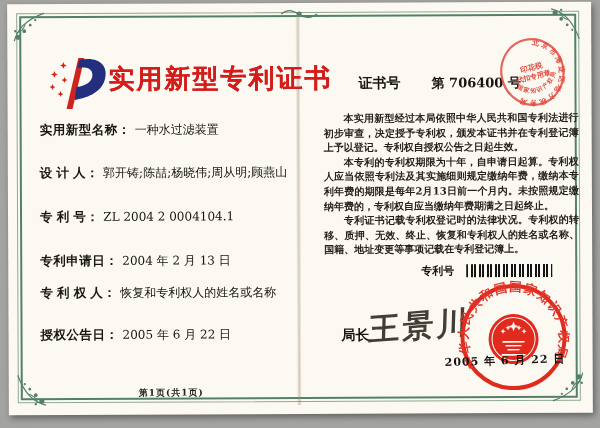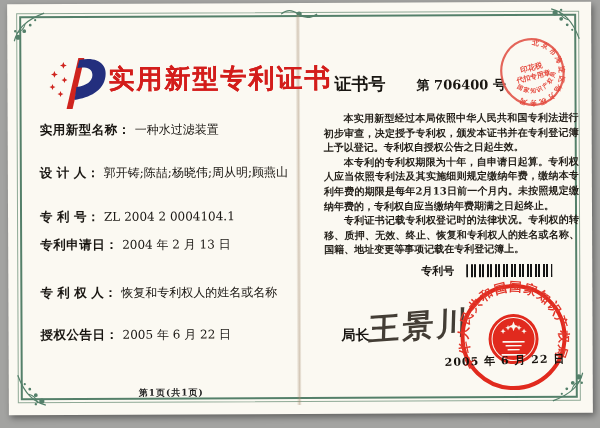--- a/index.html
+++ b/index.html
@@ -43,36 +43,36 @@
     font-size:26px;font-weight:bold;color:#d31d1b;
     letter-spacing:2px;white-space:nowrap;
     text-shadow:0 0 .5px #d31d1b;
   }
   .field-row{
     position:absolute;left:32px;white-space:nowrap;
     color:#191612;
   }
   .field-row .lbl{
     font-weight:bold;font-size:12.5px;letter-spacing:.5px;
-    font-family:Liberation Sans, sans-serif;
+    font-family:Liberation Serif, serif;
   }
   .field-row .val{
     font-weight:normal;font-size:12px;margin-left:4px;
     font-family:"DejaVu Serif",serif;
   }
   .row0{top:115px;} .row1{top:158px;} .row2{top:202px;}
-  .row3{top:230px;} .row4{top:278px;} .row5{top:320px;}
+  .row3{top:246px;} .row4{top:278px;} .row5{top:320px;}
   .page-footer{
     position:absolute;left:130px;top:383px;
     font-size:9px;font-weight:bold;letter-spacing:1px;color:#222;
     font-family:"DejaVu Serif",serif;
   }
   
   .certno-row{position:absolute;left:327px;top:70px;white-space:nowrap;color:#191612;}
-  .certno-row .lbl{font-weight:bold;font-size:17px;font-family:Liberation Serif, serif;}
+  .certno-row .lbl{font-weight:bold;font-size:14px;font-family:Liberation Serif, serif;margin-left:24px;}
   .certno-row .val{font-weight:bold;font-size:13px;margin-left:26px;font-family:"DejaVu Serif",serif;}
   .small-seal{
     position:absolute;left:489px;top:32px;
     transform:rotate(-14deg);opacity:.9;
   }
   .body-text{
     position:absolute;left:316px;top:109px;width:255px;
     font-size:10px;line-height:14.6px;color:#26221c;
     text-align:justify;font-weight:600;
     font-family:"DejaVu Serif",serif;

